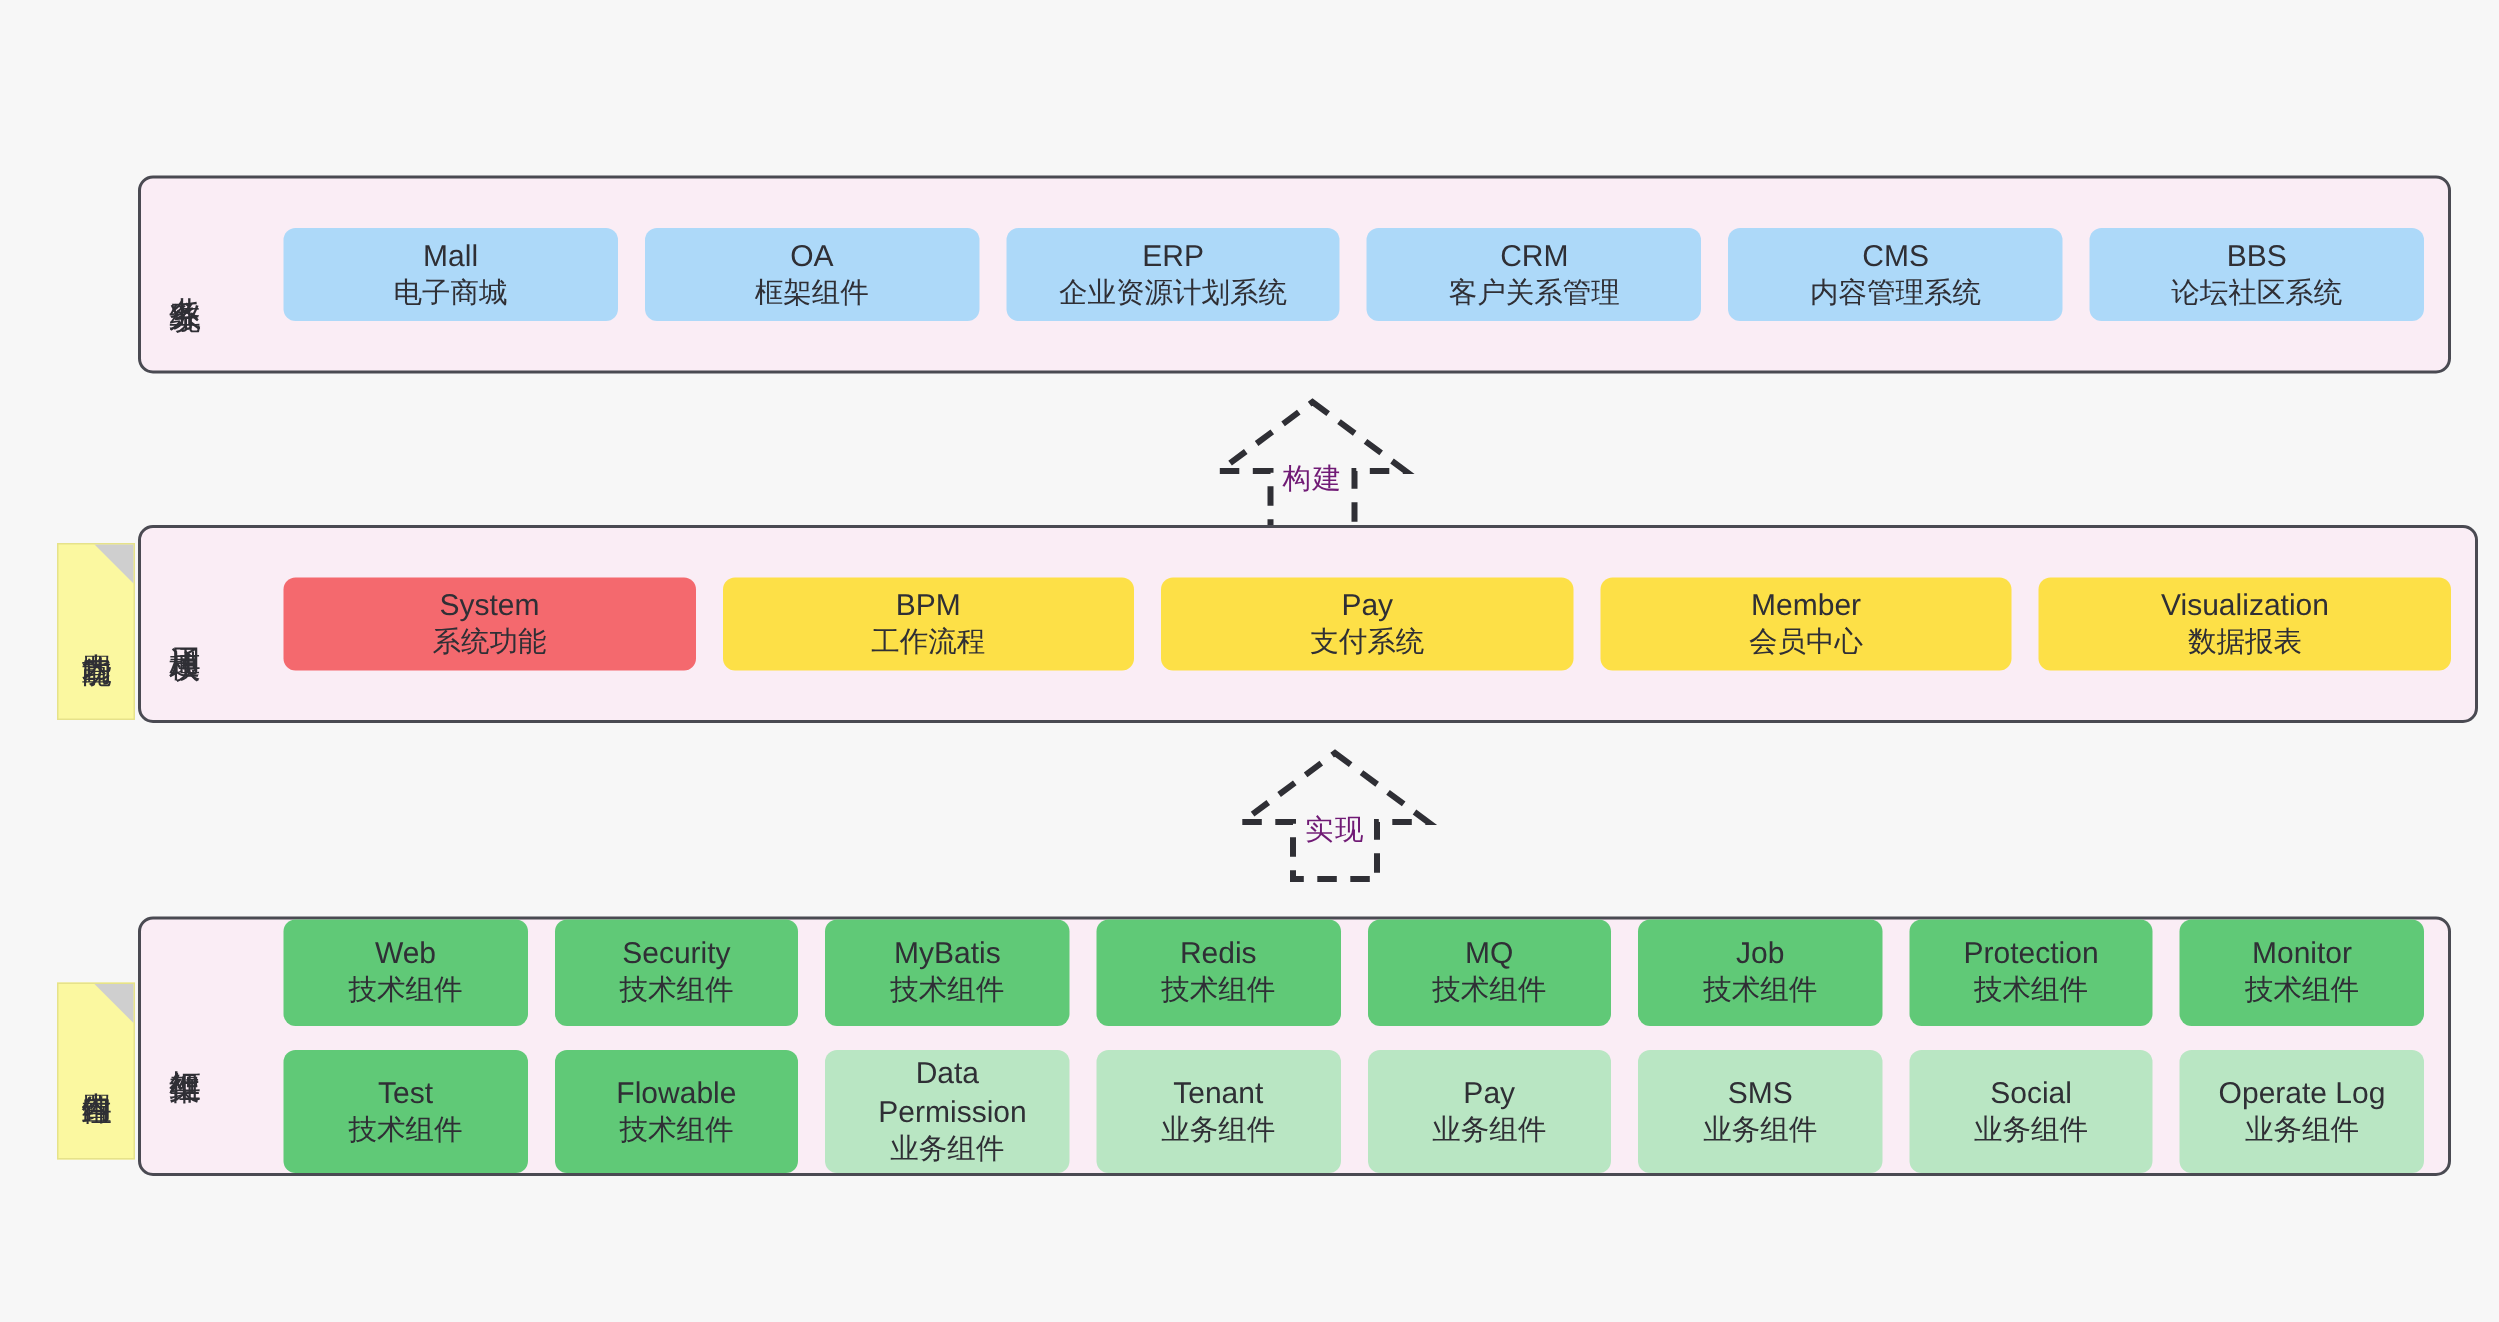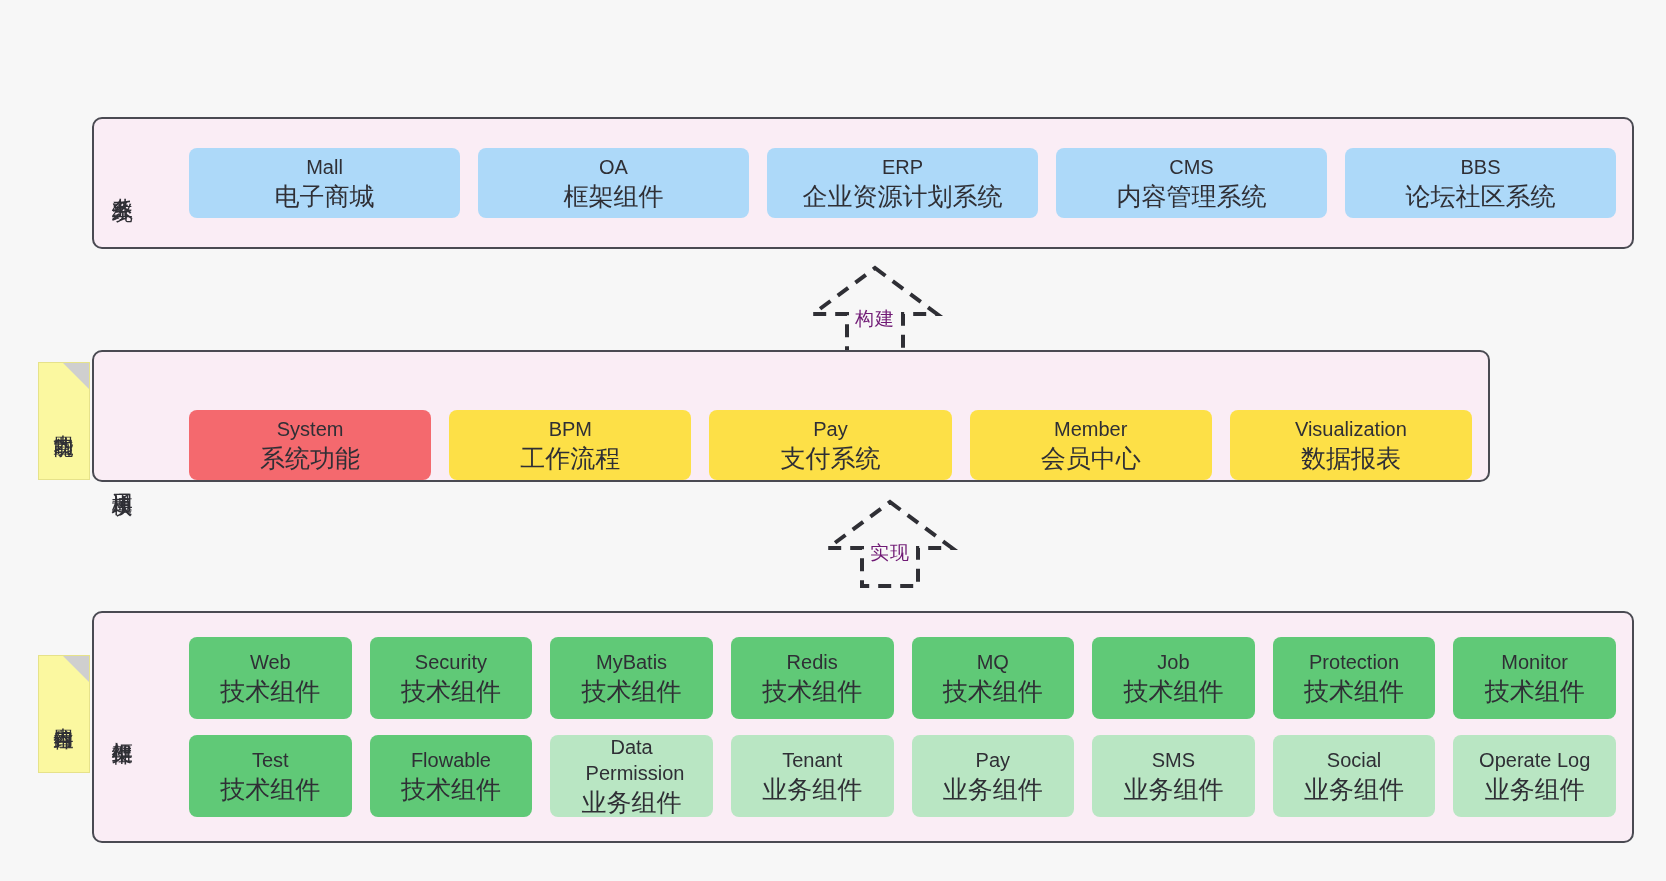--- a/index.html
+++ b/index.html
@@ -77,21 +77,21 @@
     text-align: center;
     line-height: 1.30;
     padding: 6px 4px;
     user-select: none;
   }
   .card .en {
     font-size: 20px;
     color: #2f2f35;
   }
   .card .cn {
-    font-size: 25px;
+    font-size: 19px;
     color: #2f2f35;
   }
 
   
   .c-blue        { background: #ADD9F9; }
   .c-red         { background: #F4696E; }
   .c-pink        { background: #fde047; }
   .c-green       { background: #60C977; }
   .c-lightgreen  { background: #B9E6C3; }
 
@@ -157,20 +157,24 @@
         </div>
         <div class="card c-blue">
           <span class="en">OA</span>
           <span class="cn">框架组件</span>
         </div>
         <div class="card c-blue">
           <span class="en">ERP</span>
           <span class="cn">企业资源计划系统</span>
         </div>
         <div class="card c-blue">
+          <span class="en">CRM</span>
+          <span class="cn">客户关系管理</span>
+        </div>
+        <div class="card c-blue">
           <span class="en">CMS</span>
           <span class="cn">内容管理系统</span>
         </div>
         <div class="card c-blue">
           <span class="en">BBS</span>
           <span class="cn">论坛社区系统</span>
         </div>
       </div>
     </div>
   </div>
@@ -180,21 +184,21 @@
       <path d="M90 6 L152 52 L118 52 L118 90 L62 90 L62 52 L28 52 Z" fill="none" stroke="#2f2f35" stroke-width="4" stroke-dasharray="13 9" stroke-linejoin="miter"></path>
     </svg>
     <div class="arrow-label">构建</div>
   </div>
 
   <div class="note" style="left:38px; top:362px; width:52px; height:118px;">
     <span class="fold"></span>
     <span>内置功能</span>
   </div>
 
-  <div class="layer" style="left:92px; top:350px; width:1398px; height:132px;align-items:flex-end;">
+  <div class="layer" style="left:92px; top:350px; width:1560px; height:132px;">
     <div class="layer-title">通用模块</div>
     <div class="layer-body">
       <div class="row">
         <div class="card c-red">
           <span class="en">System</span>
           <span class="cn">系统功能</span>
         </div>
         <div class="card c-pink">
           <span class="en">BPM</span>
           <span class="cn">工作流程</span>
@@ -220,21 +224,21 @@
       <path d="M90 6 L152 52 L118 52 L118 90 L62 90 L62 52 L28 52 Z" fill="none" stroke="#2f2f35" stroke-width="4" stroke-dasharray="13 9" stroke-linejoin="miter"></path>
     </svg>
     <div class="arrow-label">实现</div>
   </div>
 
   <div class="note" style="left:38px; top:655px; width:52px; height:118px;">
     <span class="fold"></span>
     <span>内置组件</span>
   </div>
 
-  <div class="layer" style="left:92px; top:611px; width:1542px; height:232px;">
+  <div class="layer" style="left:92px; top:611px; width:1542px; height:173px;">
     <div class="layer-title">框架组件</div>
     <div class="layer-body">
 
       <div class="row" style="height:82px;">
         <div class="card c-green">
           <span class="en">Web</span>
           <span class="cn">技术组件</span>
         </div>
         <div class="card c-green">
           <span class="en">Security</span>

